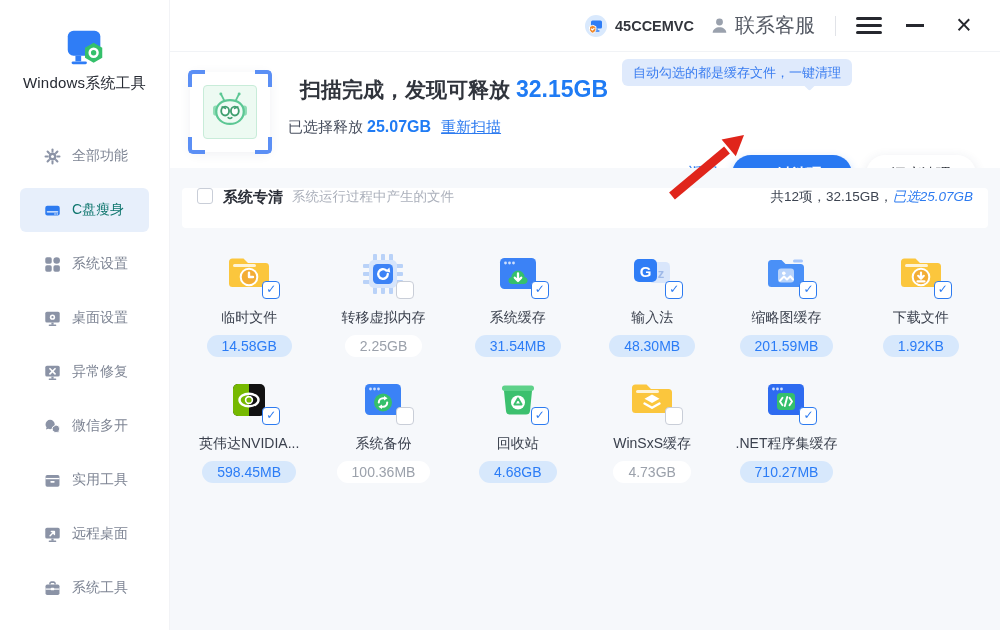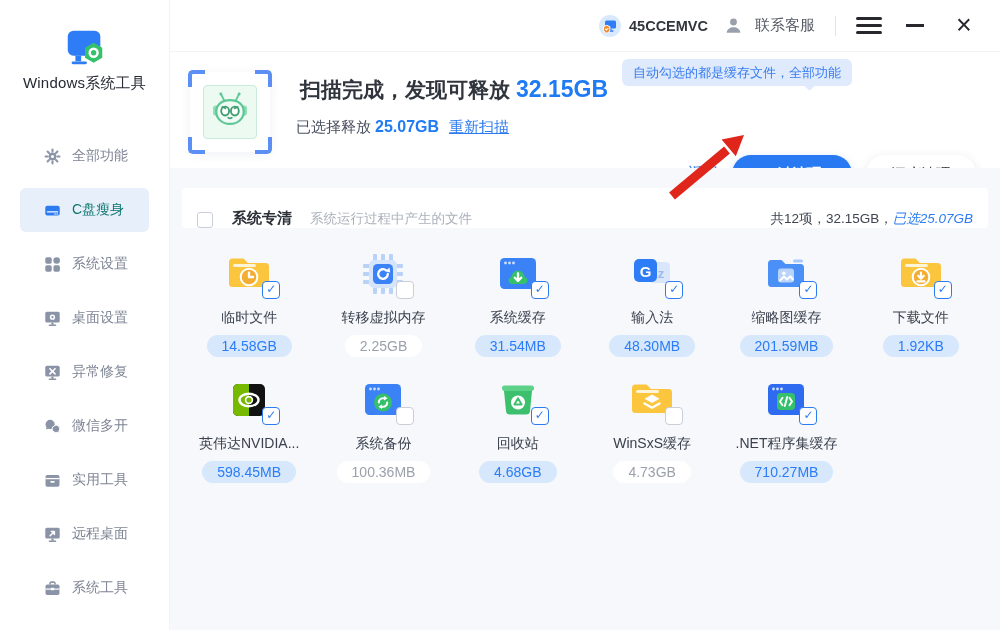--- a/index.html
+++ b/index.html
@@ -19,21 +19,21 @@
   .menu-pill .label { font-size:14px; }
   .sic { width:17px; height:17px; flex:0 0 17px; }
 
   
   .main { position:relative; flex:1; height:100%; }
 
   
   .titlebar { height:52px; background:#fff; border-bottom:1px solid #f1f3f6;
     display:flex; align-items:center; justify-content:flex-end; padding-right:24px; }
   .user-id { font-size:14.5px; font-weight:bold; color:#33363d; margin:0 16px 0 7px; }
-  .support { display:flex; align-items:flex-start; gap:12px; font-size:15px; color:#555a64; cursor:pointer; }
+  .support { display:flex; align-items:center; gap:6px; font-size:20px; color:#555a64; cursor:pointer; }
   .tb-divider { width:1px; height:20px; background:#e1e3e8; margin:0 20px; }
   .hamburger { width:26px; height:17px; display:flex; flex-direction:column;
     justify-content:space-between; cursor:pointer; margin-right:24px; }
   .hamburger i { display:block; height:3.4px; background:#26282e; border-radius:2px; }
   .min-btn { width:22px; height:22px; display:flex; align-items:center; cursor:pointer; margin-right:24px; }
   .min-btn i { display:block; width:18px; height:2.6px; background:#26282e; }
   .close-btn { width:24px; height:24px; font-size:27px; line-height:22px; color:#26282e;
     cursor:pointer; text-align:center; }
   .close-btn::after { content:"×"; }
 
@@ -44,39 +44,39 @@
   .robot-box { position:absolute; left:13px; top:13px; width:54px; height:54px;
     background:#edfaf2; border:1px solid #c8ecd9; border-radius:4px;
     display:flex; align-items:center; justify-content:center; }
   .corner { position:absolute; width:17px; height:17px; border:4px solid #5b8ff5; }
   .corner.tl { left:-2px; top:-2px; border-right:none; border-bottom:none; border-top-left-radius:5px; }
   .corner.tr { right:-2px; top:-2px; border-left:none; border-bottom:none; border-top-right-radius:5px; }
   .corner.bl { left:-2px; bottom:-2px; border-right:none; border-top:none; border-bottom-left-radius:5px; }
   .corner.br { right:-2px; bottom:-2px; border-left:none; border-top:none; border-bottom-right-radius:5px; }
   .scan-title { position:absolute; left:130px; top:24px; font-size:21px; font-weight:bold; color:#30343c; }
   .scan-title .big-size { font-size:23px; color:#1f7bf4; margin-left:6px; }
-  .scan-sub { position:absolute; left:126px; top:66px; font-size:15px; color:#4a5160; }
+  .scan-sub { position:absolute; left:118px; top:66px; font-size:15px; color:#4a5160; }
   .scan-sub .sel-size { font-size:16px; font-weight:bold; color:#1f7bf4; margin:0 4px; }
   .rescan { color:#2d7bf0; text-decoration:underline; margin-left:6px; cursor:pointer; }
   .tooltip { position:absolute; right:148px; top:7px; height:27px; line-height:27px;
     background:#dfeafc; color:#3a7df0; font-size:13px; padding:0 11px; border-radius:6px; white-space:nowrap; }
   .tooltip::after { content:""; position:absolute; right:38px; bottom:-3px; width:9px; height:9px;
     background:#dfeafc; transform:rotate(45deg); border-radius:2px; }
   .back-link { position:absolute; left:518px; top:112px; font-size:15px; color:#2d7bf0; cursor:pointer; }
   .clean-btn { position:absolute; left:562px; top:103px; width:120px; height:38px; border:none;
     border-radius:19px; background:#2979f2; color:#fff; font-size:15px; font-weight:bold;
     cursor:pointer; box-shadow:0 4px 10px rgba(41,121,242,.30); font-family:inherit; }
   .deep-btn { position:absolute; left:696px; top:103px; width:110px; height:38px; border:none;
     border-radius:19px; background:#fff; color:#30343c; font-size:15px; cursor:pointer;
     box-shadow:0 3px 12px rgba(40,60,100,.12); font-family:inherit; }
   .red-arrow { position:absolute; left:488px; top:130px; width:100px; height:74px; z-index:9; pointer-events:none; }
 
   
   .content { position:absolute; left:0; right:0; top:168px; bottom:0; background:#f6f8fb; padding:20px 12px 0; }
-  .section-bar { height:40px; background:#fff; border-radius:4px; display:flex; align-items:flex-end; padding:0 15px;gap:9px; }
+  .section-bar { height:40px; background:#fff; border-radius:4px; display:flex; align-items:flex-start; padding:0 15px; }
   .s-check { width:16px; height:16px; border:1.5px solid #c9ced8; border-radius:3px; background:#fff; cursor:pointer; }
   .s-title { font-size:15px; font-weight:bold; color:#2b2f38; margin-left:10px; }
   .s-desc  { font-size:13.5px; color:#abb0bb; margin-left:9px; }
   .s-stats { margin-left:auto; font-size:13.5px; color:#3d4451; }
   .s-stats .sel { color:#2d7bf0;font-style:italic; }
 
   .grid { display:grid; grid-template-columns:repeat(6,1fr); padding-top:22px; row-gap:19px; }
   .cell { text-align:center; }
   .icon-wrap { position:relative; width:50px; height:46px; margin:0 auto; }
   .gicon { width:48px; height:48px; display:block; margin:0 auto; }
@@ -275,21 +275,21 @@
         </div>
       </div>
 
       <div class="scan-title">
         <span>扫描完成，发现可释放</span><span class="big-size">32.15GB</span>
       </div>
       <div class="scan-sub">
         <span>已选择释放</span><span class="sel-size">25.07GB</span><span class="rescan">重新扫描</span>
       </div>
 
-      <div class="tooltip">自动勾选的都是缓存文件，全部功能</div>
+      <div class="tooltip">自动勾选的都是缓存文件，一键清理</div>
       <span class="back-link">返回</span>
       <button class="clean-btn">一键清理</button>
       <button class="deep-btn">深度清理</button>
     </div>
 
     <svg class="red-arrow" viewBox="0 0 100 74">
       <line x1="14" y1="66" x2="69" y2="20" stroke="#e0251b" stroke-width="9"></line>
       <polygon points="86,5 77.8,26.3 63.6,9.5" fill="#e0251b"></polygon>
     </svg>
 

